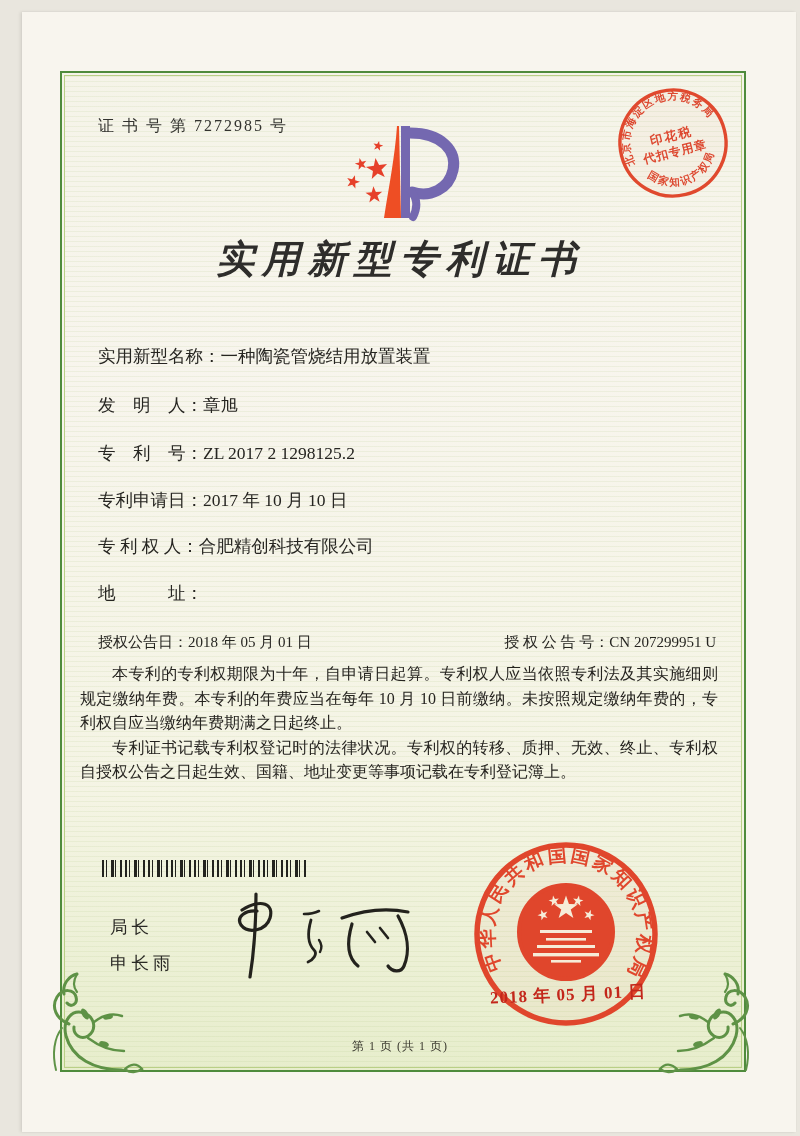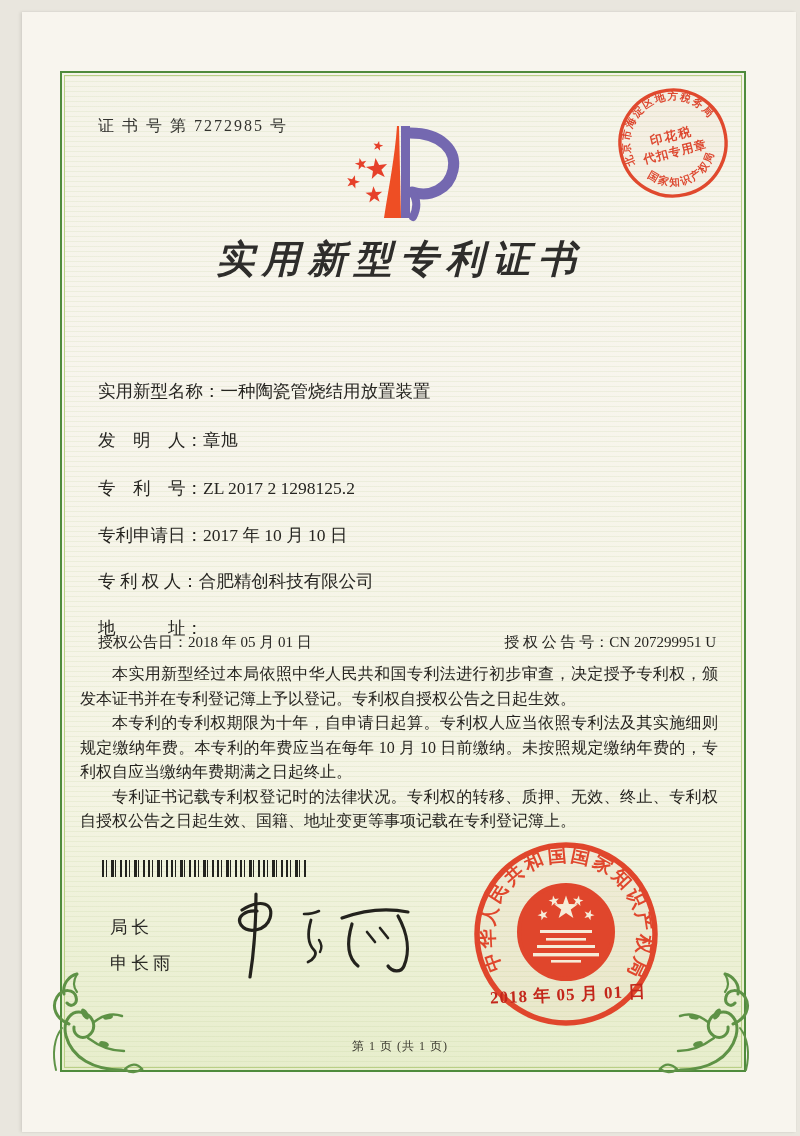--- a/index.html
+++ b/index.html
@@ -35,21 +35,21 @@
     position:absolute;left:98px;top:116px;
     font-size:16px;color:#33332f;letter-spacing:2px;white-space:pre;
   }
   .logo{position:absolute;left:338px;top:124px;width:126px;height:98px;}
   .title{
     position:absolute;left:0;top:234px;width:100%;text-align:center;
     font-size:38px;font-weight:bold;color:#2e2d2b;letter-spacing:8px;font-style:italic;
   }
   .field{
     position:absolute;left:98px;display:flex;align-items:flex-start;
-    font-size:17.5px;color:#262521;line-height:24px;margin-top:35px;
+    font-size:17.5px;color:#262521;line-height:24px;
   }
   .field .lbl{white-space:pre;flex:0 0 auto;}
   .field .val{white-space:pre-wrap;}
   #f-name{top:344px;}
   #f-inventor{top:393px;}
   #f-patno{top:441px;}
   #f-filing{top:488px;}
   #f-patentee{top:534px;}
   #f-address{top:581px;}
   #f-address .val{width:492px;}
@@ -185,21 +185,20 @@
       <span class="lbl">授权公告日：</span>
       <span class="val">2018 年 05 月 01 日</span>
     </span>
     <span class="pair">
       <span class="lbl">授 权 公 告 号：</span>
       <span class="val">CN 207299951 U</span>
     </span>
   </div>
 
   <div class="paras">
-    <p>本实用新型经过本局依照中华人民共和国专利法进行初步审查，决定授予专利权，颁发本证书并在专利登记簿上予以登记。专利权自授权公告之日起生效。</p>
     <p>本专利的专利权期限为十年，自申请日起算。专利权人应当依照专利法及其实施细则规定缴纳年费。本专利的年费应当在每年 10 月 10 日前缴纳。未按照规定缴纳年费的，专利权自应当缴纳年费期满之日起终止。</p>
     <p>专利证书记载专利权登记时的法律状况。专利权的转移、质押、无效、终止、专利权自授权公告之日起生效、国籍、地址变更等事项记载在专利登记簿上。</p>
   </div>
 
   <div class="barcode"></div>
 
   <div class="sig-label" id="sig-title">局长</div>
   <div class="sig-label" id="sig-name">申长雨</div>
 
   <svg class="signature" viewBox="0 0 216 100">

